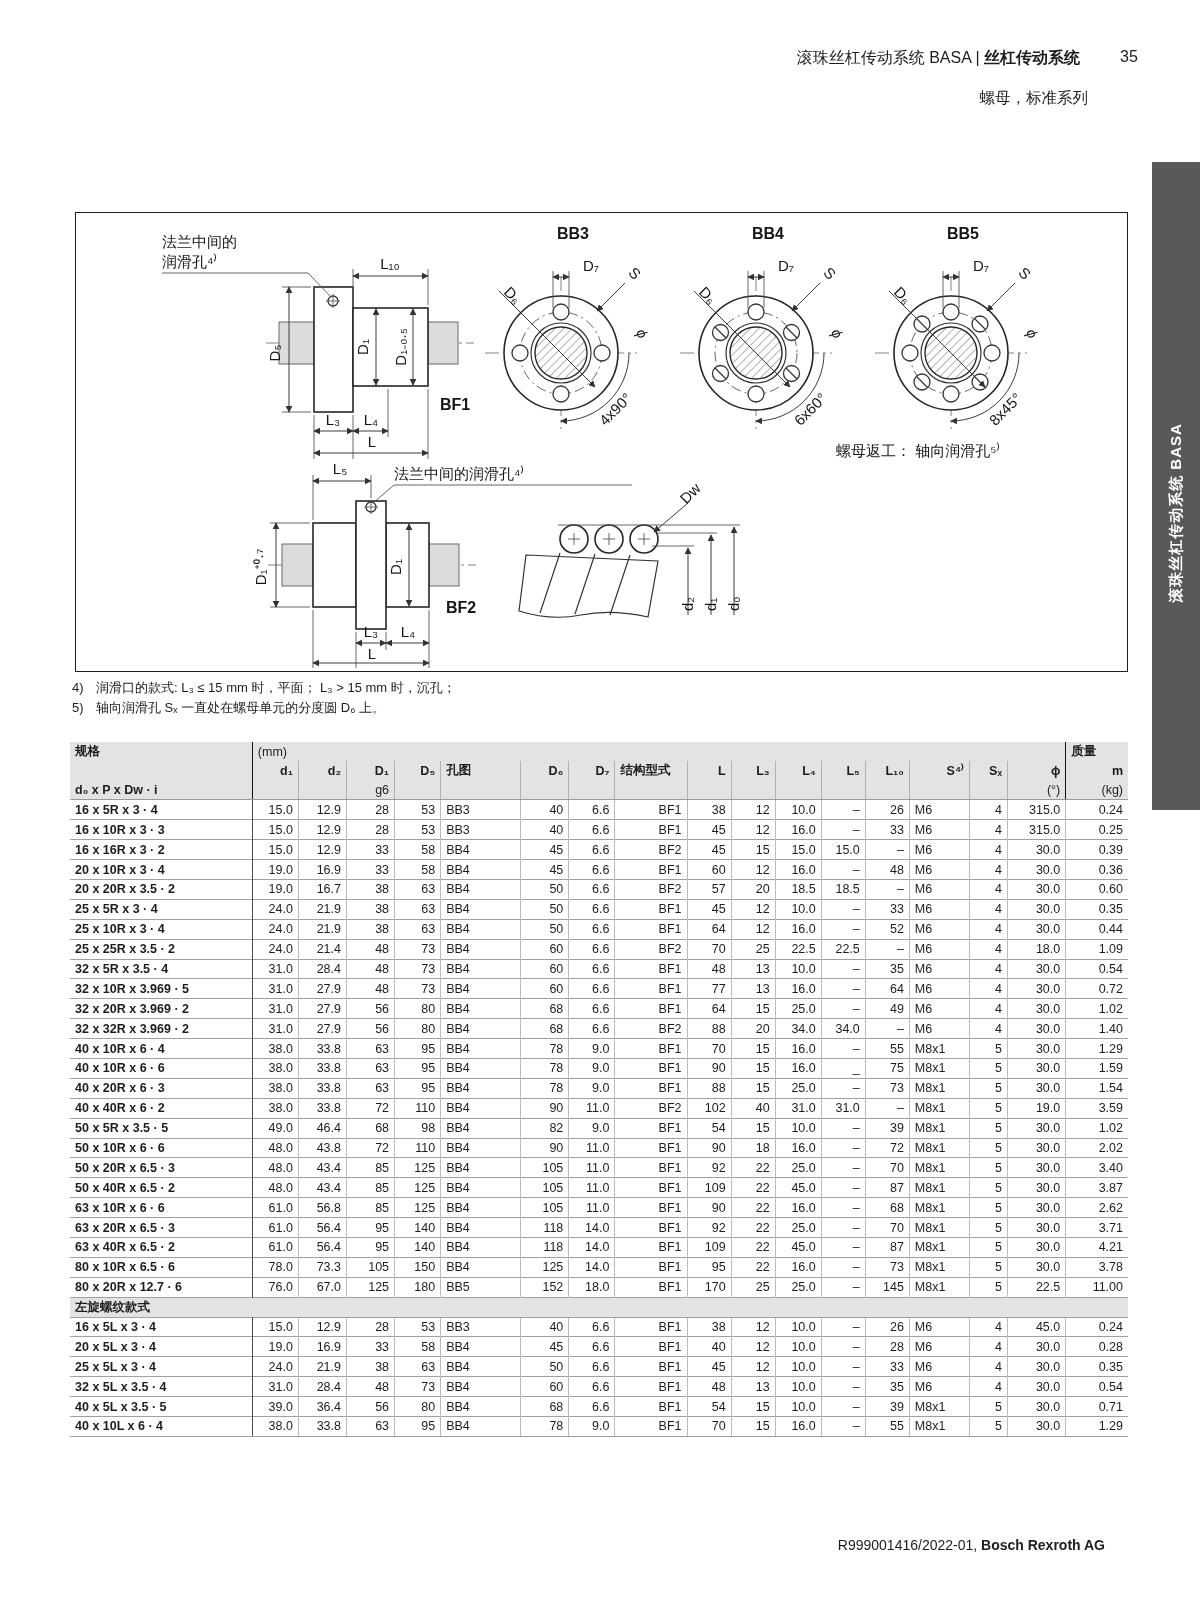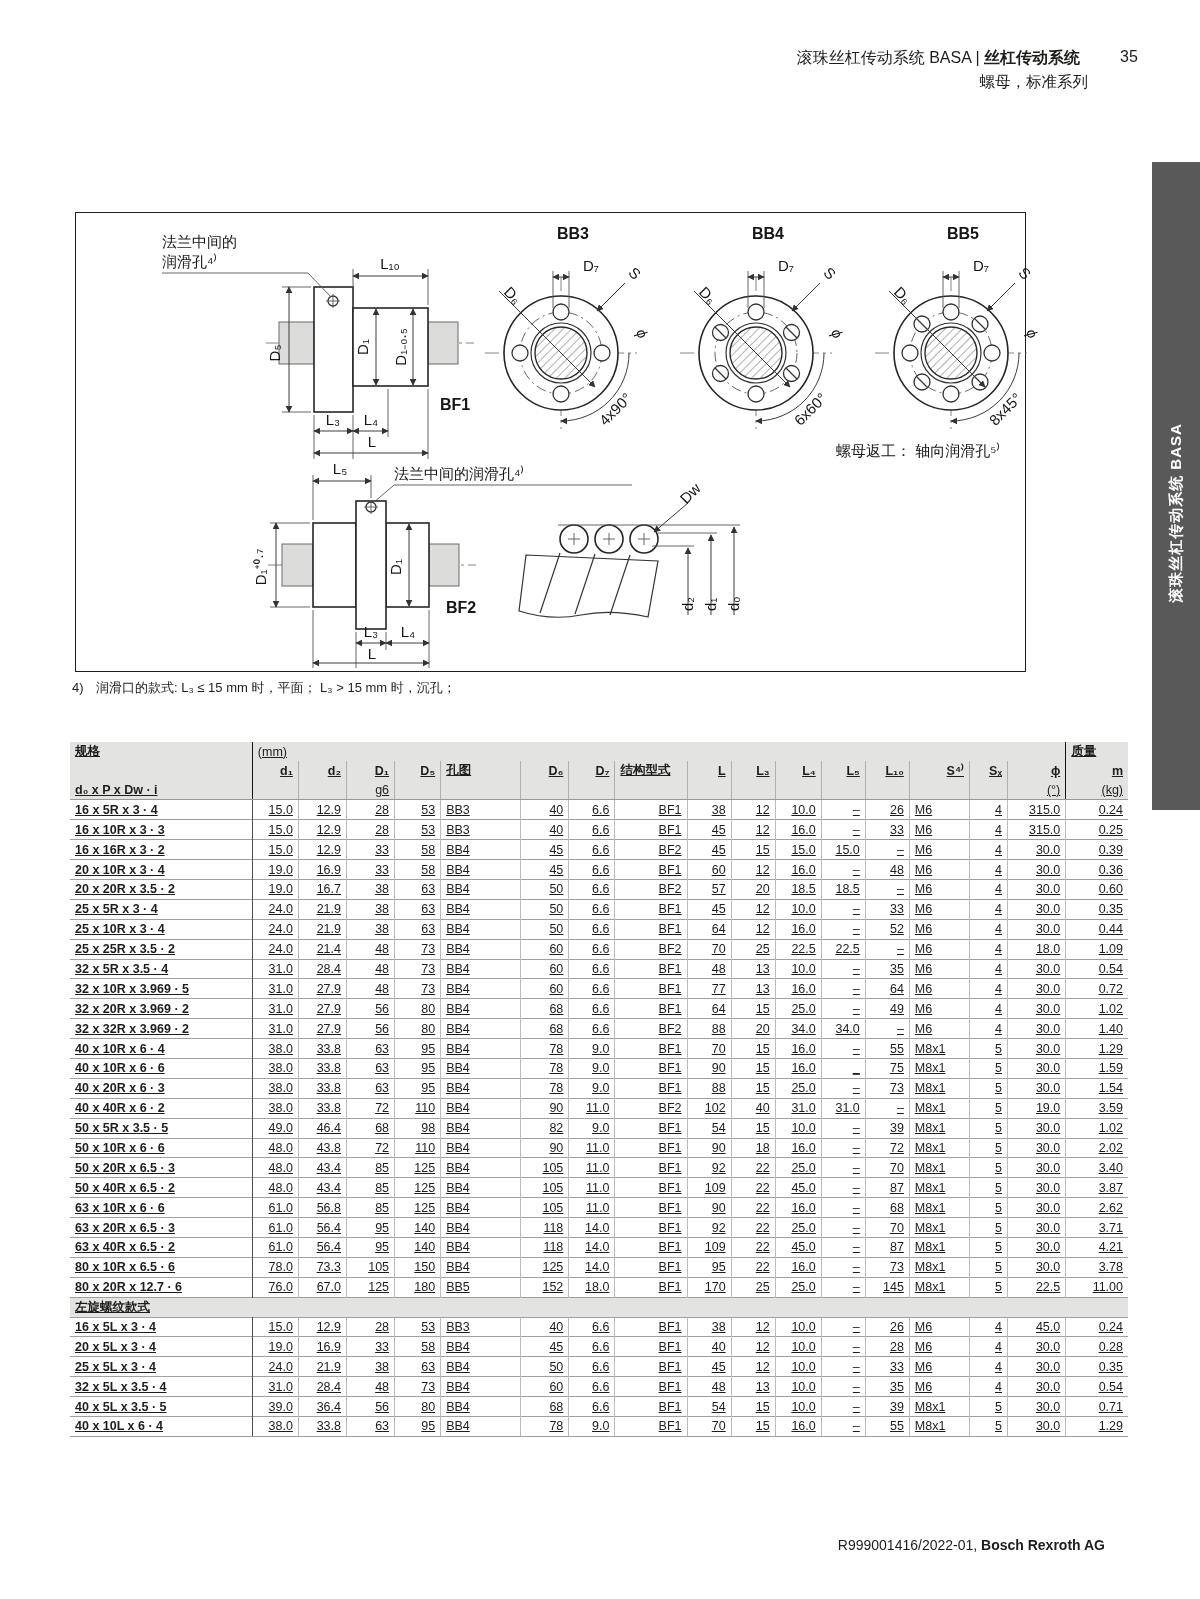--- a/index.html
+++ b/index.html
@@ -2,49 +2,49 @@
 <html><head>
 <meta charset="utf-8">
 <style>
   html,body{margin:0;padding:0;background:#fff;}
   body{font-family:"Liberation Sans",sans-serif;color:#1d1d1b;}
   .page{position:relative;width:1200px;height:1599px;background:#fff;overflow:hidden;}
 
   
   .ph-line1{position:absolute;top:48px;right:120px;font-size:16px;white-space:nowrap;}
   .ph-line1 b{font-weight:bold;}
-  .ph-sub{position:absolute;top:72px;right:112px;font-size:15.5px;}
+  .ph-sub{position:absolute;top:88px;right:112px;font-size:15.5px;}
   .page-number{position:absolute;top:48px;left:1120px;font-size:16px;}
 
   
   .side-tab{position:absolute;left:1152px;top:162px;width:48px;height:648px;background:#595959;}
   .side-tab-label{position:absolute;left:24px;top:351px;transform:translate(-50%,-50%) rotate(-90deg);
     white-space:nowrap;color:#fff;font-weight:bold;font-size:15px;letter-spacing:1px;}
 
   
-  .panel{position:absolute;left:75px;top:212px;width:951px;height:460px;border:1.5px solid #1f1f1f;box-sizing:border-box;text-align:center;}
+  .panel{position:absolute;left:75px;top:212px;width:1053px;height:460px;border:1.5px solid #1f1f1f;box-sizing:border-box;text-align:center;}
   .panel svg{position:absolute;left:0;top:0;}
   svg text{font-family:"Liberation Sans",sans-serif;fill:#161616;}
   .lbl{font-size:15px;}
   .ttl{font-weight:bold;font-size:16px;}
   .ol{fill:#fff;stroke:#262626;stroke-width:1.6;}
   .shaft{fill:#dcdcda;stroke:#6a6a6a;stroke-width:1;}
   .thin{stroke:#333;stroke-width:1.2;fill:none;}
   .ext{stroke:#555;stroke-width:0.9;fill:none;}
   .dim{stroke:#3c3c3c;stroke-width:1;fill:none;}
   .cl{stroke:#666;stroke-width:0.8;stroke-dasharray:14 4 3 4;fill:none;}
   .pitch{stroke:#555;stroke-width:0.9;stroke-dasharray:10 4 2 4;fill:none;}
   .hole{fill:#fff;stroke:#333;stroke-width:1.3;}
 
   
   .footnotes{position:absolute;left:72px;top:678px;font-size:13px;line-height:19.5px;}
   .fn-num{display:inline-block;width:24px;}
 
   
-  .tablewrap{position:absolute;left:70px;top:742px;width:1058px;text-decoration:underline;}
+  .tablewrap{position:absolute;left:70px;top:742px;width:1058px;}
   table{border-collapse:collapse;table-layout:fixed;width:1058px;font-size:12.5px;}
   th,td{padding:0 5px;box-sizing:border-box;white-space:nowrap;overflow:hidden;font-weight:normal;}
   thead th{background:#e3e3e1;height:19.3px;}
   thead tr.h1 th:first-child{font-weight:bold;}
   thead tr.h1 th.mass{font-weight:bold;}
   thead tr.h2 th{font-weight:bold;}
   thead tr.h3 th:first-child{font-weight:bold;}
   thead tr.h3 th{border-bottom:1px solid #999;}
   th.bk{border-left:1.5px solid #141414;}
   th.gl{border-left:1px solid #b0b0b0;}
@@ -278,20 +278,23 @@
         <line class="dim" x1="612" y1="290" x2="578" y2="319" marker-end="url(#arr)"></line>
         <text class="lbl" x="618" y="284" text-anchor="middle" transform="rotate(-45 618 284)">Dw</text>
       </g>
     </svg>
   </div>
 
   <div class="footnotes">
     <div class="fn">
       <span class="fn-num">4)</span><span>润滑口的款式: L₃ ≤ 15 mm 时，平面； L₃ &gt; 15 mm 时，沉孔；</span>
     </div>
+    <div class="fn">
+      <span class="fn-num">5)</span><span>轴向润滑孔 Sₓ 一直处在螺母单元的分度圆 D₆ 上。</span>
+    </div>
   </div>
 
   <div class="tablewrap">
     <table>
         <colgroup>
           <col style="width: 182px;">
           <col style="width: 46px;">
           <col style="width: 48px;">
           <col style="width: 48px;">
           <col style="width: 46px;">

